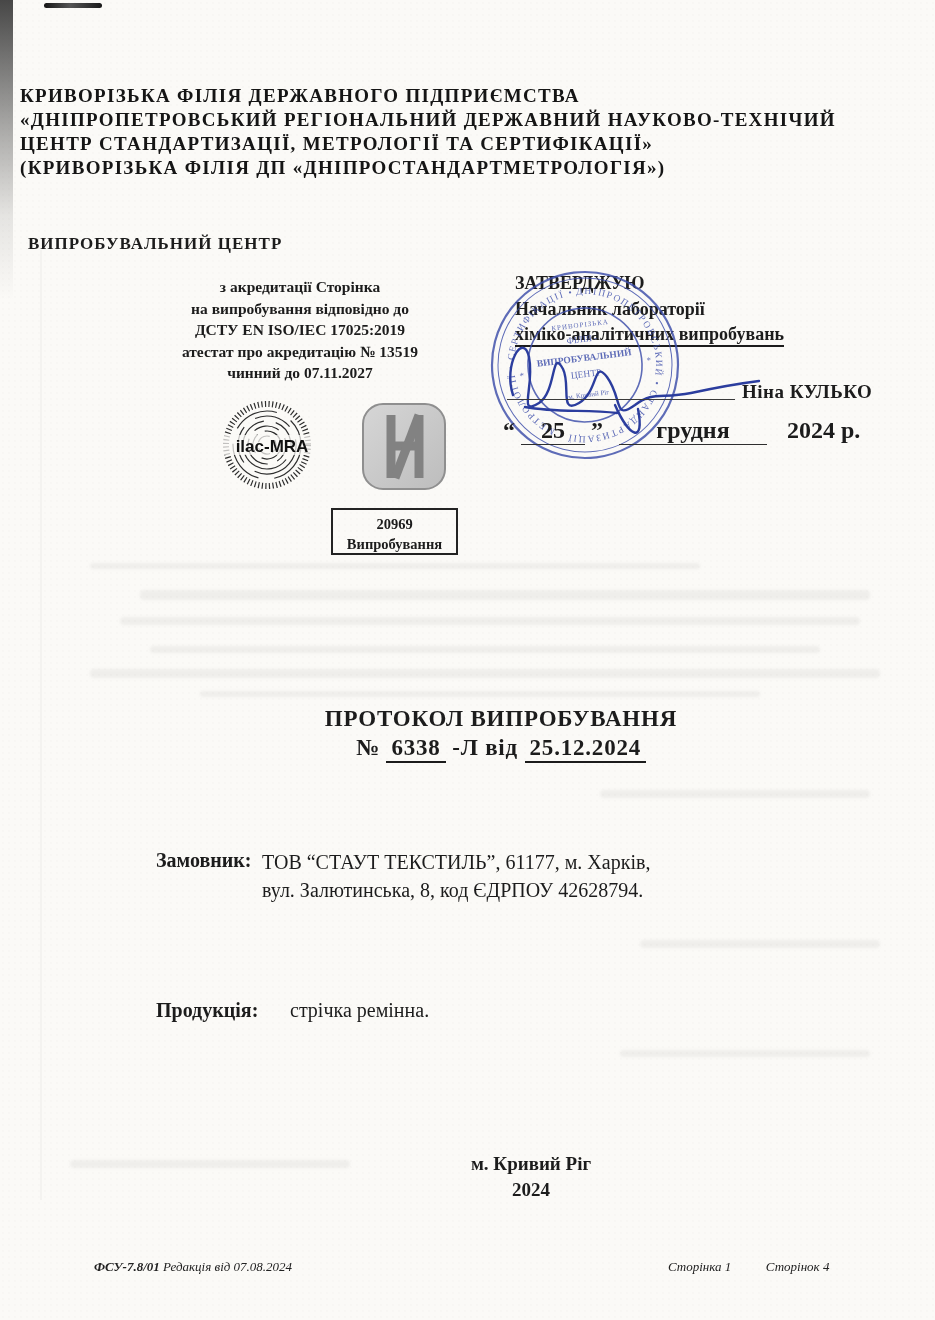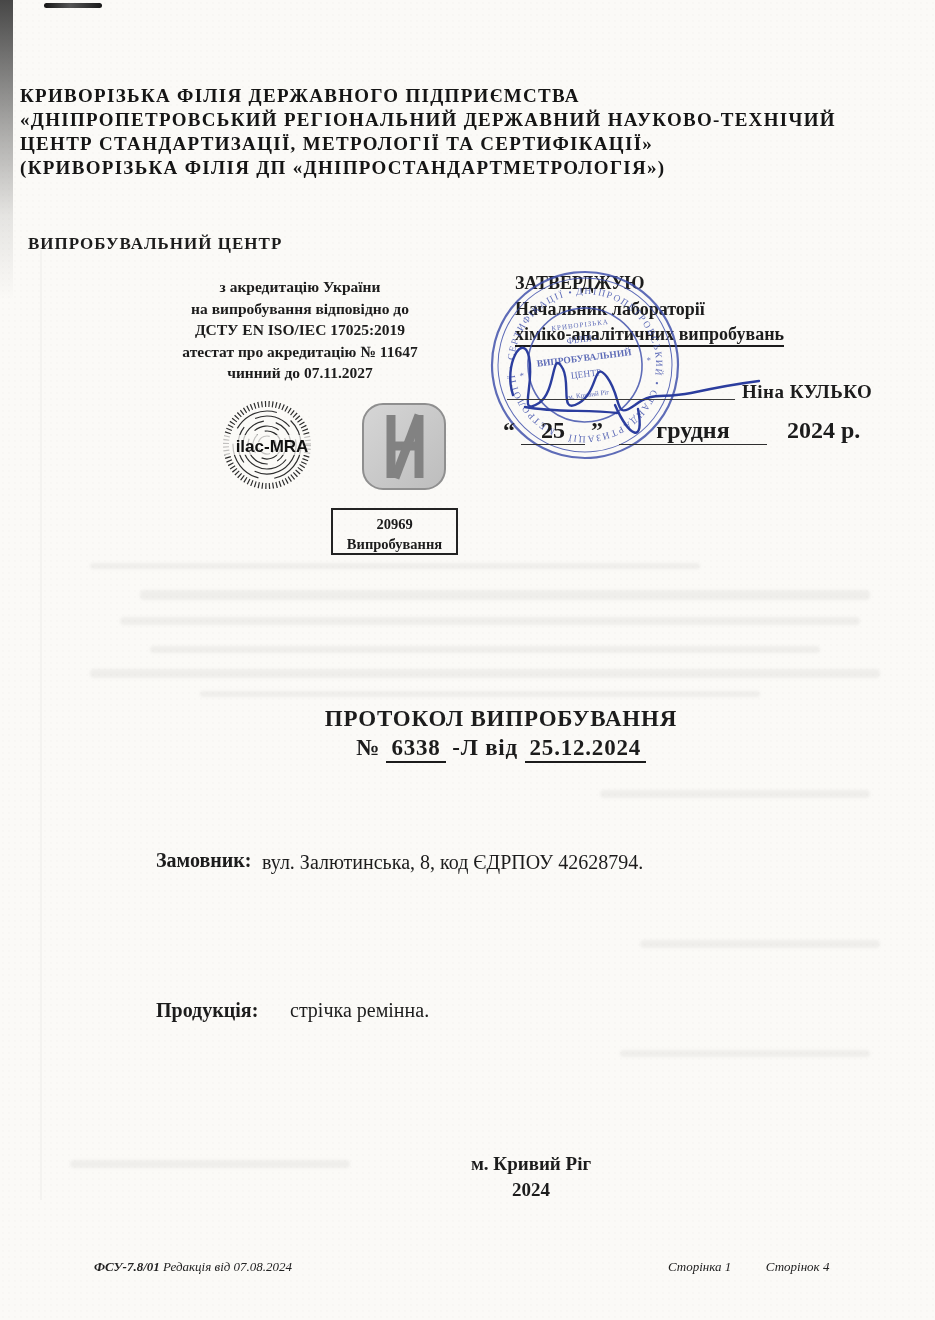--- a/index.html
+++ b/index.html
@@ -81,24 +81,24 @@
   <div class="abs org-header">
     <div>КРИВОРІЗЬКА ФІЛІЯ ДЕРЖАВНОГО ПІДПРИЄМСТВА</div>
     <div>«ДНІПРОПЕТРОВСЬКИЙ РЕГІОНАЛЬНИЙ ДЕРЖАВНИЙ НАУКОВО-ТЕХНІЧИЙ</div>
     <div>ЦЕНТР СТАНДАРТИЗАЦІЇ, МЕТРОЛОГІЇ ТА СЕРТИФІКАЦІЇ»</div>
     <div>(КРИВОРІЗЬКА ФІЛІЯ ДП «ДНІПРОСТАНДАРТМЕТРОЛОГІЯ»)</div>
   </div>
 
   <div class="abs vc-title">ВИПРОБУВАЛЬНИЙ ЦЕНТР</div>
 
   <div class="abs accred">
-    <div>з акредитацію України</div>
+    <div>з акредитації Сторінка</div>
     <div>на випробування відповідно до</div>
     <div>ДСТУ EN ISO/IEC 17025:2019</div>
-    <div>атестат про акредитацію № 11647</div>
+    <div>атестат про акредитацію № 13519</div>
     <div>чинний до 07.11.2027</div>
   </div>
 
   <div class="abs approval">
     <div>ЗАТВЕРДЖУЮ</div>
     <div>Начальник лабораторії</div>
     <div><span class="u">хіміко-аналітичних випробувань</span></div>
   </div>
 
   <svg class="abs seal-svg" width="200" height="200" viewBox="0 0 200 200">
@@ -181,20 +181,21 @@
     <div>
       <span>№</span>
       <span class="u">6338</span>
       <span>-Л від</span>
       <span class="u">25.12.2024</span>
     </div>
   </div>
 
   <div class="abs field-label customer-label">Замовник:</div>
   <div class="abs customer-value">
+    <div>ТОВ “СТАУТ ТЕКСТИЛЬ”, 61177, м. Харків,</div>
     <div>вул. Залютинська, 8, код ЄДРПОУ 42628794.</div>
   </div>
 
   <div class="abs field-label product-label">Продукція:</div>
   <div class="abs product-value">стрічка ремінна.</div>
 
   <div class="abs place">
     <div>м. Кривий Ріг</div>
     <div>2024</div>
   </div>

